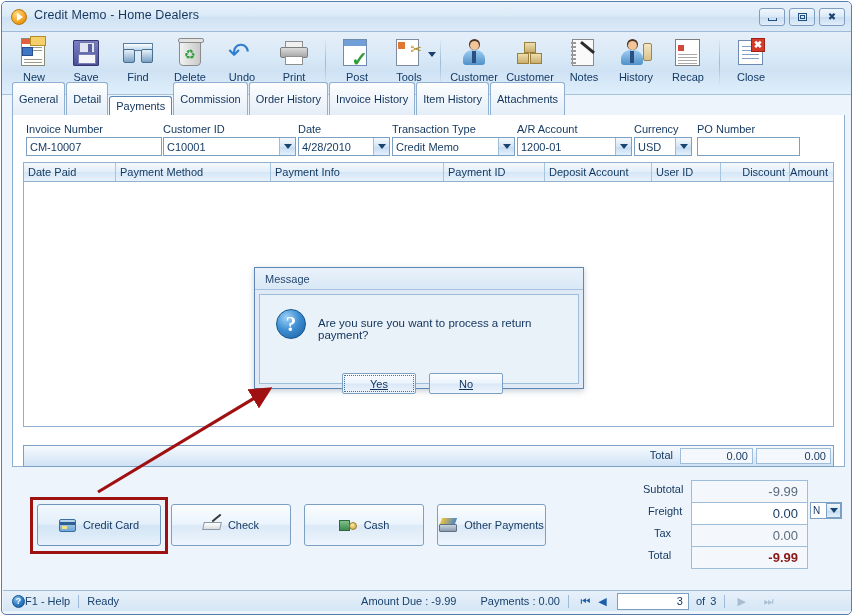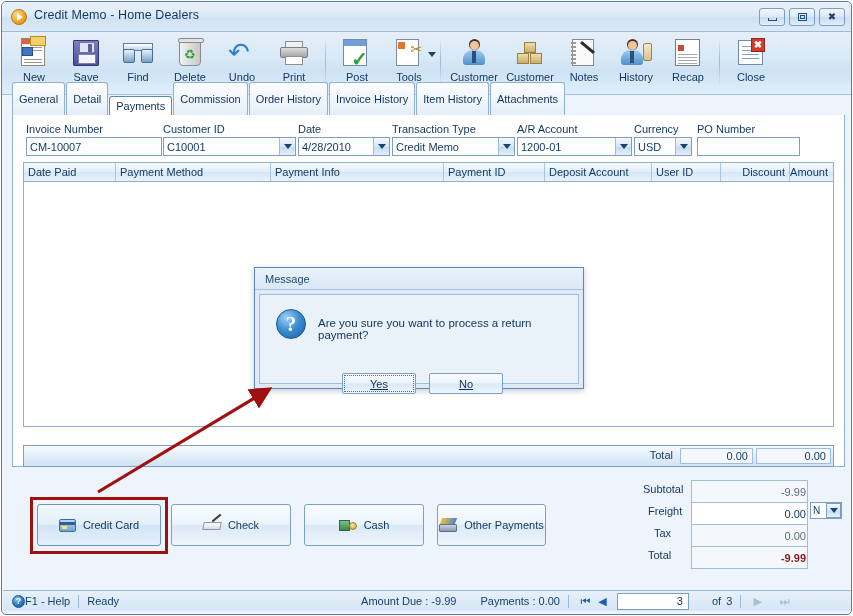--- a/index.html
+++ b/index.html
@@ -245,21 +245,21 @@
   .ic-other{width:18px;height:14px;position:relative;}
   .ic-other .base{position:absolute;left:0;bottom:0;width:18px;height:8px;background:linear-gradient(to bottom,#c8d4e0,#8a9bad);border:1px solid #5f7182;box-sizing:border-box;border-radius:1px;}
   .ic-other .s{position:absolute;left:2px;top:0;width:15px;height:6px;background:linear-gradient(to right,#f0c23a,#4a85c9);transform:skewX(-20deg);}
 
   
   .tot-label{position:absolute;font-size:11px;color:#11365f;text-align:right;}
   .tot-box{
     position:absolute;height:23px;box-sizing:border-box;
     border:1px solid #9dbdda;background:#f4f8fc;
     display:flex;align-items:center;justify-content:flex-end;
-    padding-right:1px;font-size:11px;color:#5a6b7d;
+    padding-right:9px;font-size:13px;color:#5a6b7d;
   }
   .tot-box.edit{background:#ffffff;color:#11365f;}
   .tot-box.grand{color:#8c1616;font-weight:bold;background:#f4f8fc;}
   .minicombo{
     position:absolute;height:17px;box-sizing:border-box;
     border:1px solid #7ba0c4;background:#ffffff;display:flex;align-items:center;
   }
   .minicombo .v{font-size:10px;color:#11365f;padding-left:2px;width:13px;overflow:hidden;}
   .minicombo .arrow{
     width:15px;height:15px;box-sizing:border-box;
@@ -689,21 +689,21 @@
       <span class="sb-div"></span>
       <span class="sb-txt">Ready</span>
 
       <span class="sb-txt" style="margin-left:242px">Amount Due : -9.99</span>
       <span class="sb-txt" style="margin-left:24px">Payments : 0.00</span>
       <span class="sb-div"></span>
 
       <span class="nav-btn nav-on">⏮</span>
       <span class="nav-btn nav-on">◀</span>
       <span class="nav-input" style="margin-left:6px">3</span>
-      <span class="sb-txt" style="margin-left:23px">of</span>
+      <span class="sb-txt" style="margin-left:7px">of</span>
       <span class="sb-txt" style="margin-left:5px">3</span>
       <span class="sb-div"></span>
       <span class="nav-btn nav-off">▶</span>
       <span class="nav-btn nav-off" style="margin-left:10px">⏭</span>
     </div>
 
   </div>
 
   <svg class="arrow-svg" viewBox="0 0 853 616">
     <defs>

